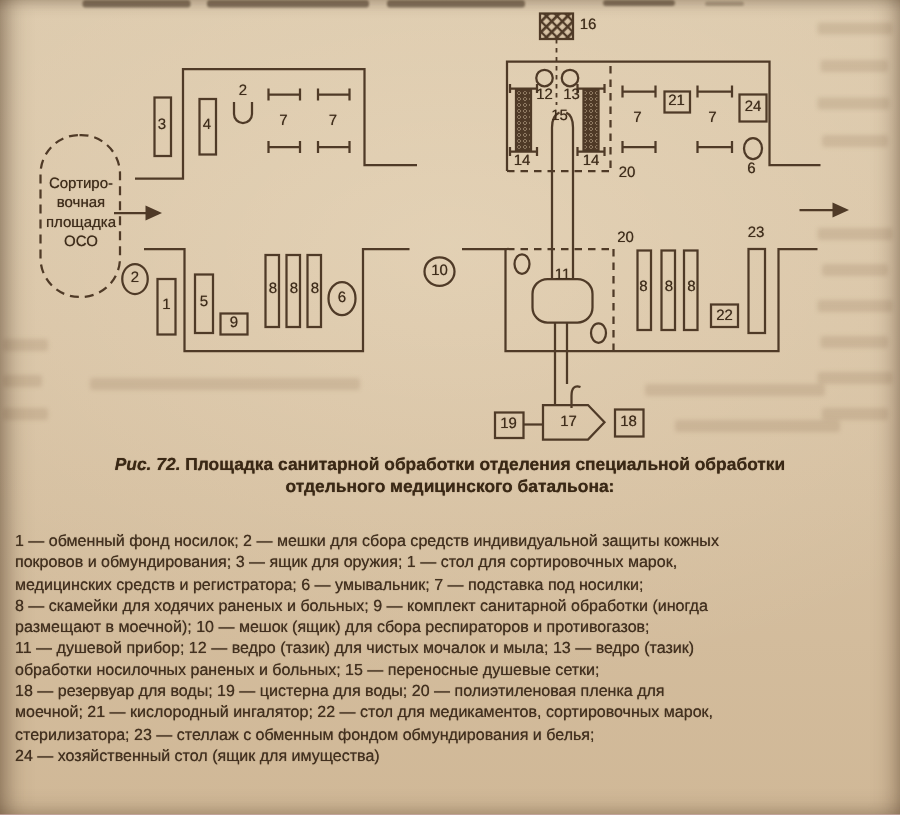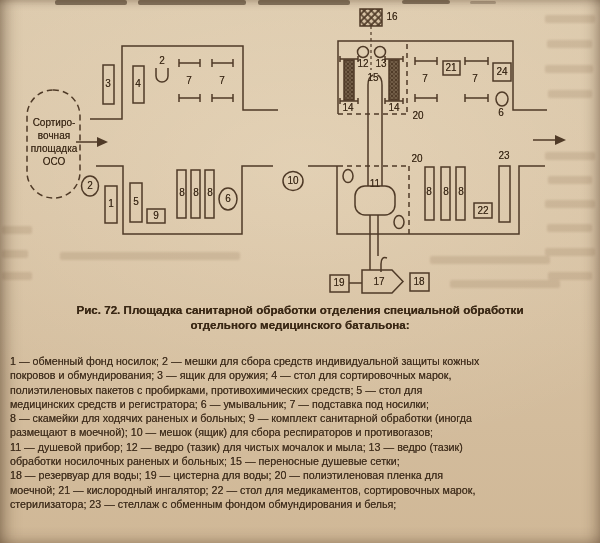--- a/index.html
+++ b/index.html
@@ -31,21 +31,21 @@
     position:absolute;left:27px;top:116px;width:54px;text-align:center;
     font-size:10px;line-height:13px;color:#3f2d1b;
     text-shadow:0 0 .5px rgba(63,45,27,.8);
   }
   .caption{position:absolute;left:0;top:0;width:600px;}
   .cap-title{
     position:absolute;left:20px;top:302px;width:560px;text-align:center;
     font-size:11.6px;line-height:15px;font-weight:bold;color:#3a2815;
     text-shadow:0 0 .5px rgba(58,40,21,.9);
   }
-  .cap-title .prefix{}
+  .cap-title .prefix{font-style:italic;}
   .legend{
     position:absolute;left:10px;top:354px;width:580px;text-align:left;
     font-size:10.7px;line-height:14.3px;color:#42301f;
     text-shadow:0 0 .5px rgba(66,48,31,.85);
   }
 </style>
 </head>
 <body>
 
 <div class="page">
@@ -275,26 +275,26 @@
     <div>ОСО</div>
   </div>
 
   <div class="caption">
     <div class="cap-title">
       <span class="prefix">Рис. 72.</span><span> Площадка санитарной обработки отделения специальной обработки</span><br>
       <span>отдельного медицинского батальона:</span>
     </div>
     <div class="legend">
       <div>1 — обменный фонд носилок; 2 — мешки для сбора средств индивидуальной защиты кожных</div>
-      <div>покровов и обмундирования; 3 — ящик для оружия; 4 — стол для сортировочных марок,</div>
-      <div>полиэтиленовых пакетов с пробирками, противохимических средств; 5 — стол для</div>
+      <div>покровов и обмундирования; 3 — ящик для оружия; 1 — стол для сортировочных марок,</div>
       <div>медицинских средств и регистратора; 6 — умывальник; 7 — подставка под носилки;</div>
       <div>8 — скамейки для ходячих раненых и больных; 9 — комплект санитарной обработки (иногда</div>
       <div>размещают в моечной); 10 — мешок (ящик) для сбора респираторов и противогазов;</div>
       <div>11 — душевой прибор; 12 — ведро (тазик) для чистых мочалок и мыла; 13 — ведро (тазик)</div>
       <div>обработки носилочных раненых и больных; 15 — переносные душевые сетки;</div>
       <div>18 — резервуар для воды; 19 — цистерна для воды; 20 — полиэтиленовая пленка для</div>
       <div>моечной; 21 — кислородный ингалятор; 22 — стол для медикаментов, сортировочных марок,</div>
       <div>стерилизатора; 23 — стеллаж с обменным фондом обмундирования и белья;</div>
+      <div>24 — хозяйственный стол (ящик для имущества)</div>
     </div>
   </div>
 
 </div>
 
 </body></html>

